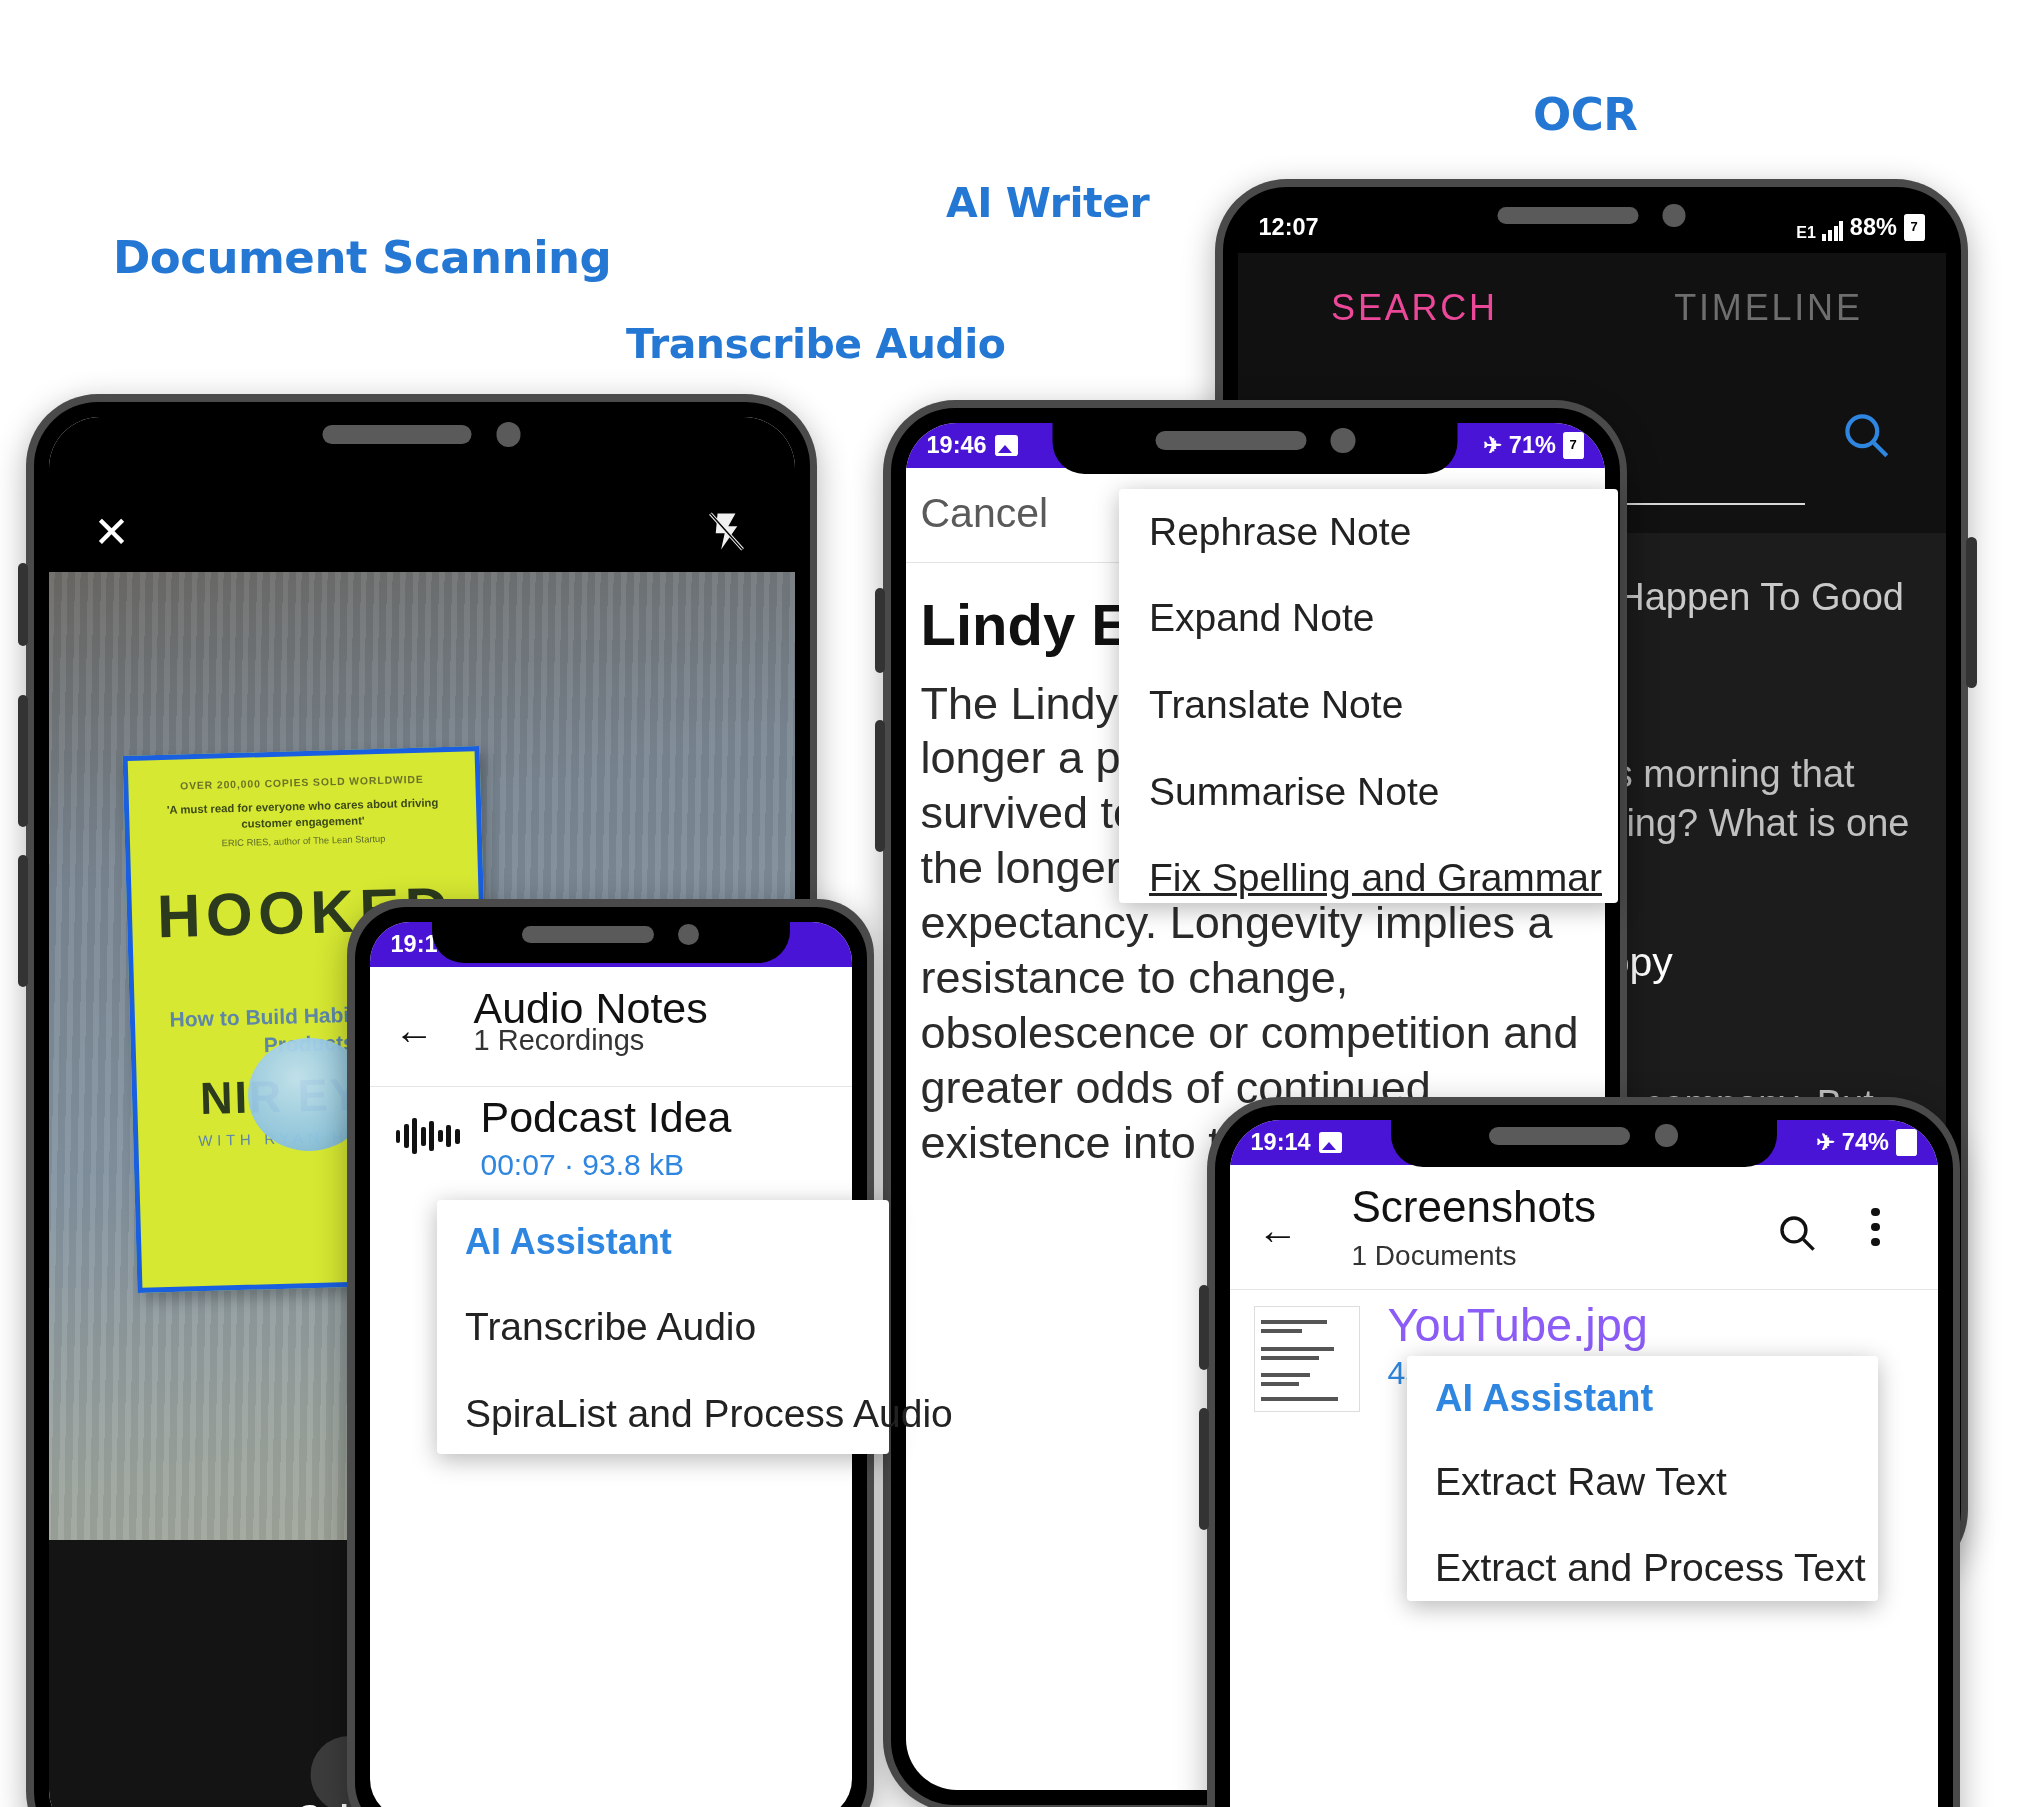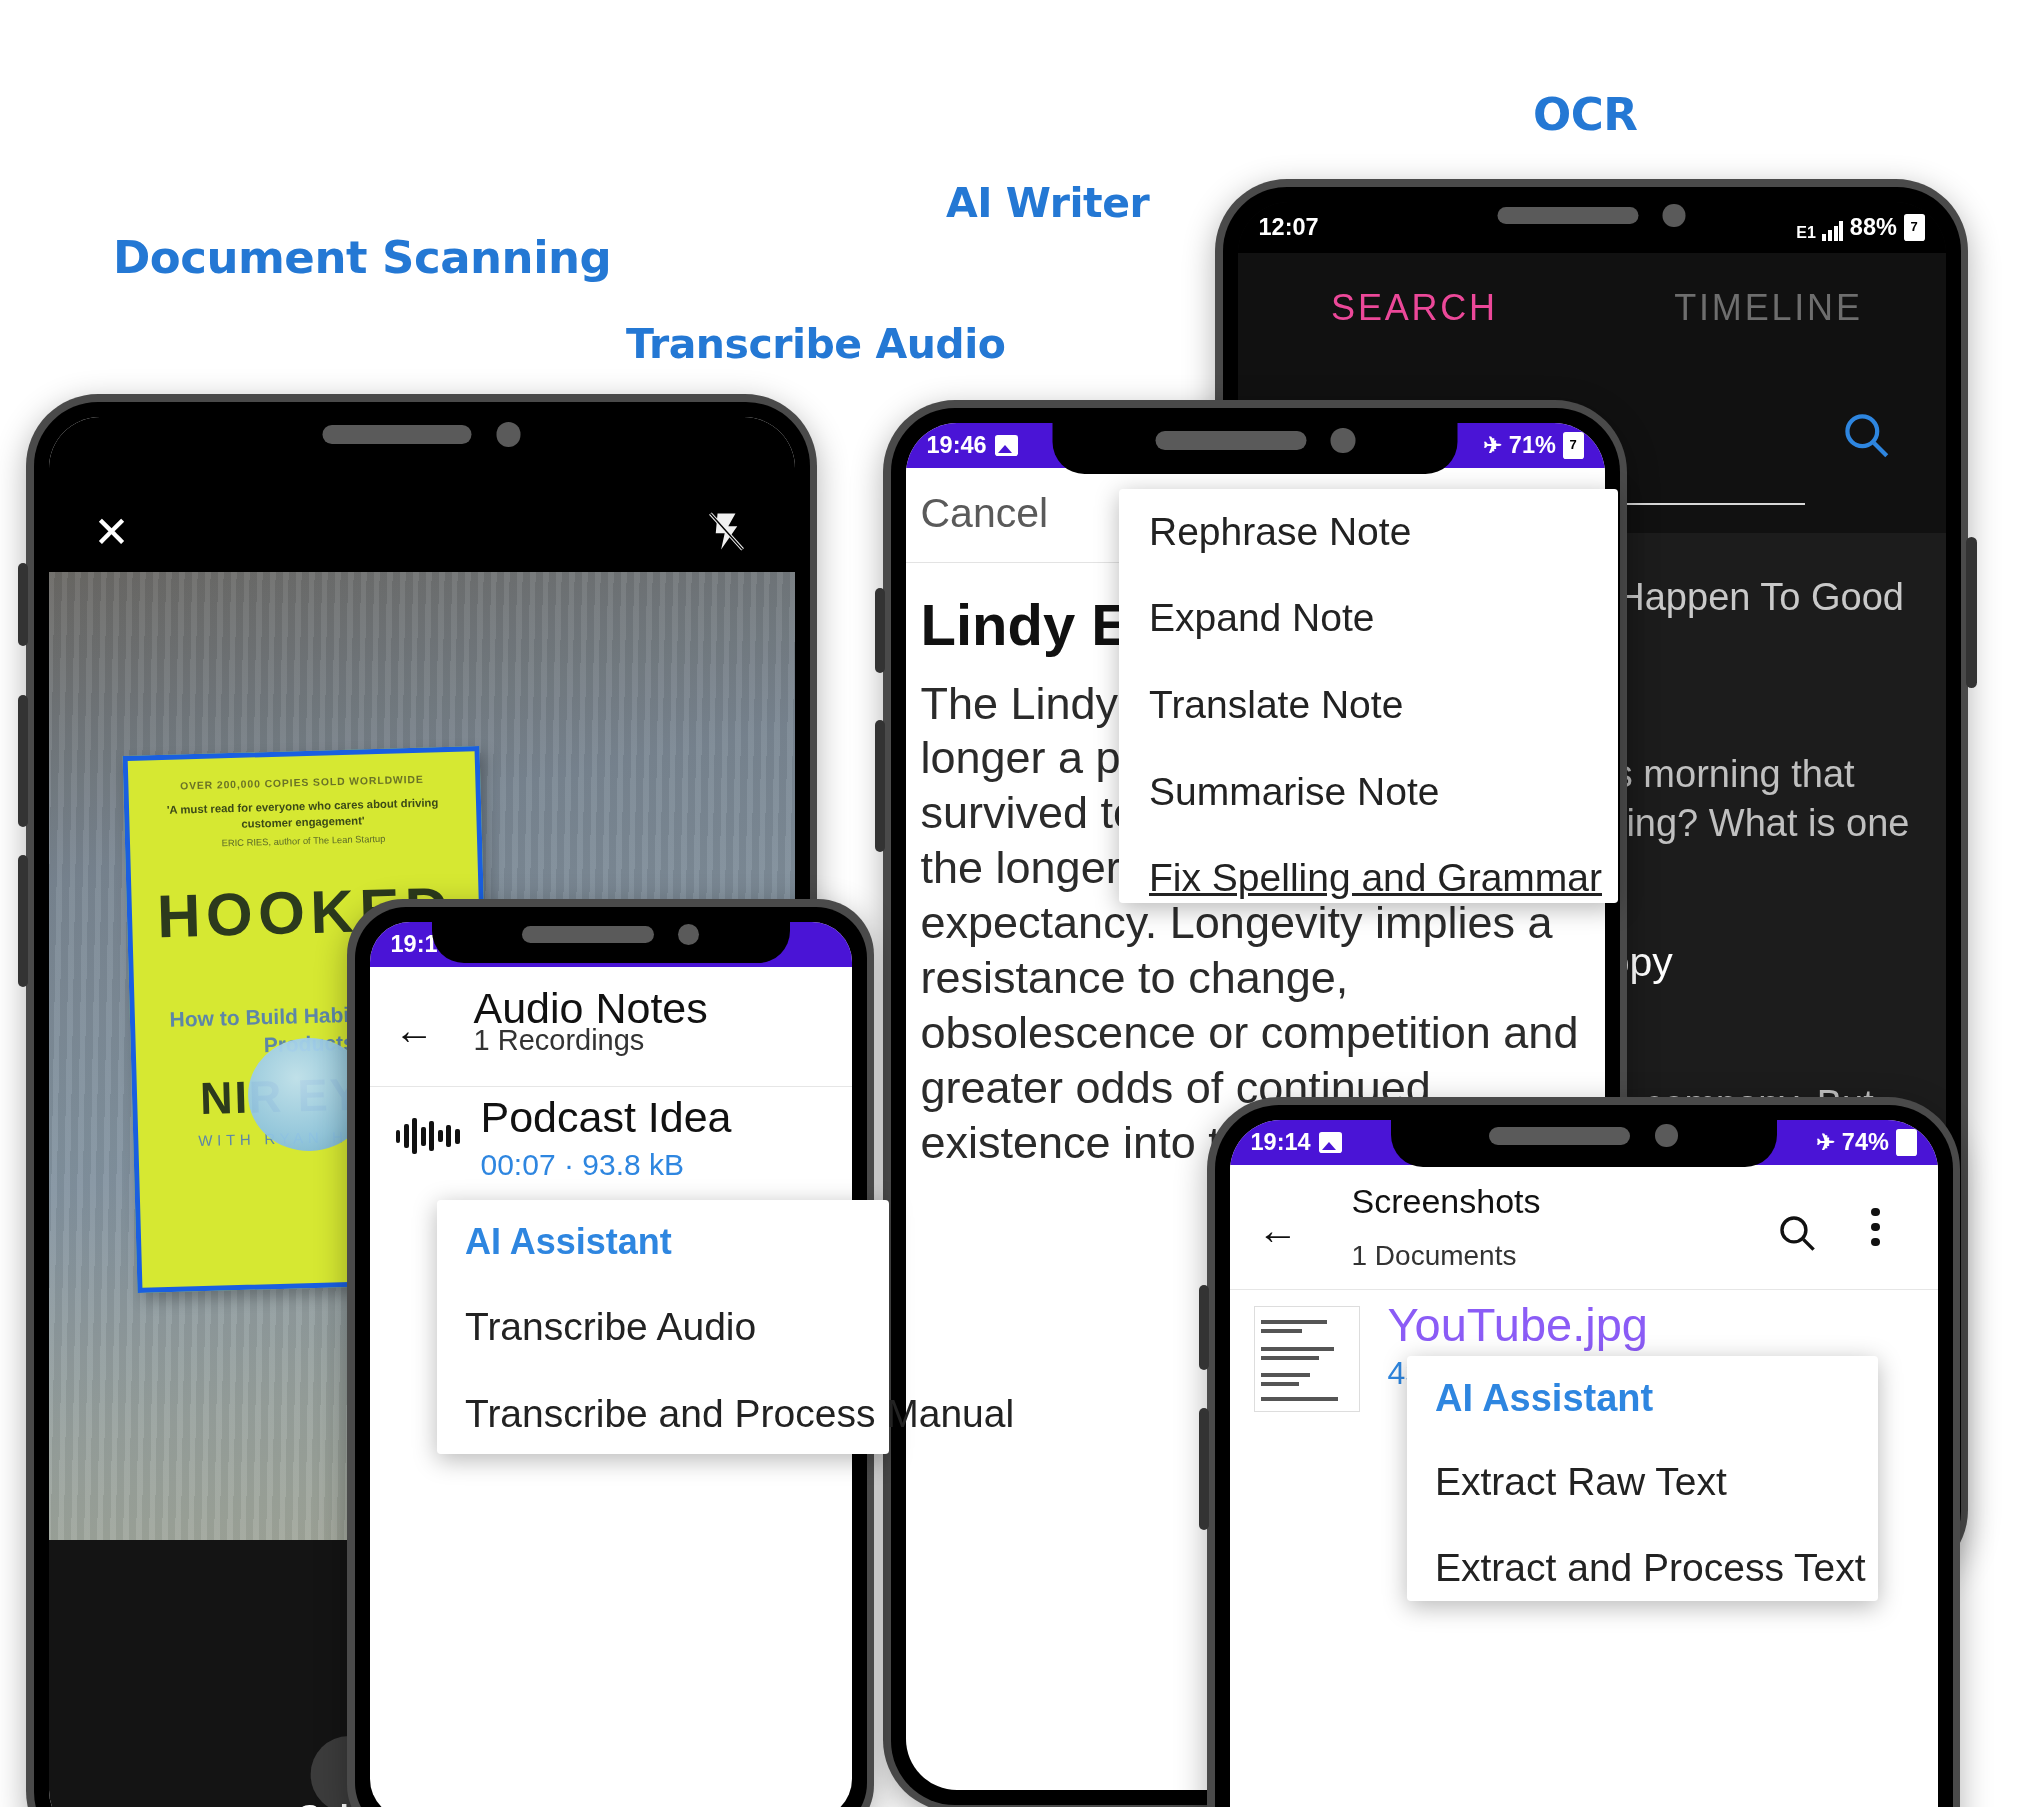--- a/index.html
+++ b/index.html
@@ -196,21 +196,21 @@
   .ocr-badge{color:#2e86e0;font-size:38px;margin-top:28px;}
   .ocr-snip{color:#c0c0c0;margin-top:3.8px;}
   .ocr-hl{color:#fff;font-size:41px;margin-top:41px;line-height:1.22;}
   .ocr-snip2{color:#c0c0c0;margin-top:41px;}
 
   
   #phone-shots{left:1207px;top:1097px;width:753px;height:923px;}
   #phone-shots .screen{background:#fff;}
   .ss-bar{position:absolute;left:0;top:45px;right:0;height:124px;background:#fff;border-bottom:0.9px solid #e6e6e6;}
   .ss-back{position:absolute;left:28px;top:45px;font-size:41px;color:#111;line-height:1;}
-  .ss-title{position:absolute;left:122px;top:17px;font-size:34px;color:#111;text-align:center;}
+  .ss-title{position:absolute;left:122px;top:17px;font-size:44px;color:#111;text-align:center;}
   .ss-sub{position:absolute;left:122px;top:75px;font-size:28px;color:#333;}
   .ss-search{position:absolute;right:121px;top:47px;}
   .ss-dots{position:absolute;right:58px;top:43px;display:flex;flex-direction:column;gap:6.6px;}
   .ss-dots i{display:block;width:8.5px;height:8.5px;border-radius:50%;background:#111;}
   .ss-row{position:absolute;left:0;top:177px;right:0;height:132px;}
   .ss-thumb{position:absolute;left:24.5px;top:9.4px;width:104px;height:104px;background:#fff;border:0.9px solid #ddd;overflow:hidden;}
   .ss-thumb .ln{position:absolute;left:5.6px;height:3.8px;background:#555;}
   .ss-name{position:absolute;left:158px;top:0px;font-size:47px;color:#8b5cf6;}
   .ss-size{position:absolute;left:158px;top:58px;font-size:32px;color:#2e86e0;}
 </style>
@@ -406,21 +406,21 @@
       <div class="notch" style="width:358px;height:56px;">
         <div class="speaker" style="width:132px;height:17px;"></div>
         <div class="camdot" style="width:21px;height:21px;"></div>
       </div>
     </div>
   </div>
 
   <div class="menu-card" style="left:437px;top:1200px;width:452px;height:254px;z-index:50;">
     <div class="mi hdr" style="position:absolute;left:28px;top:21px;font-size:36px;">AI Assistant</div>
     <div class="mi" style="position:absolute;left:28px;top:105px;">Transcribe Audio</div>
-    <div class="mi" style="position:absolute;left:28px;top:192px;">Transcribe and Process Manual</div>
+    <div class="mi" style="position:absolute;left:28px;top:192px;">SpiraList and Process Audio</div>
   </div>
 
   <div class="phone" id="phone-shots" style="z-index:45;">
     <div class="btn-side" style="top:188px;height:85px;"></div>
     <div class="btn-side" style="top:311px;height:122px;"></div>
     <div class="inner">
       <div class="screen">
 
         <div class="statusbar purple">
           <div class="sb-left">

